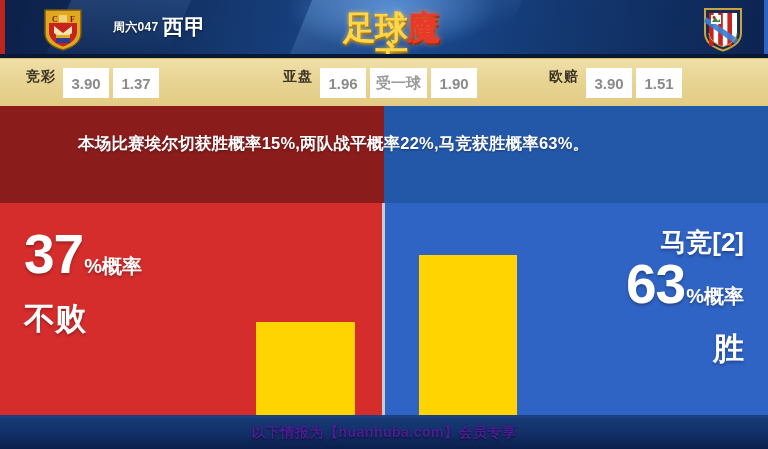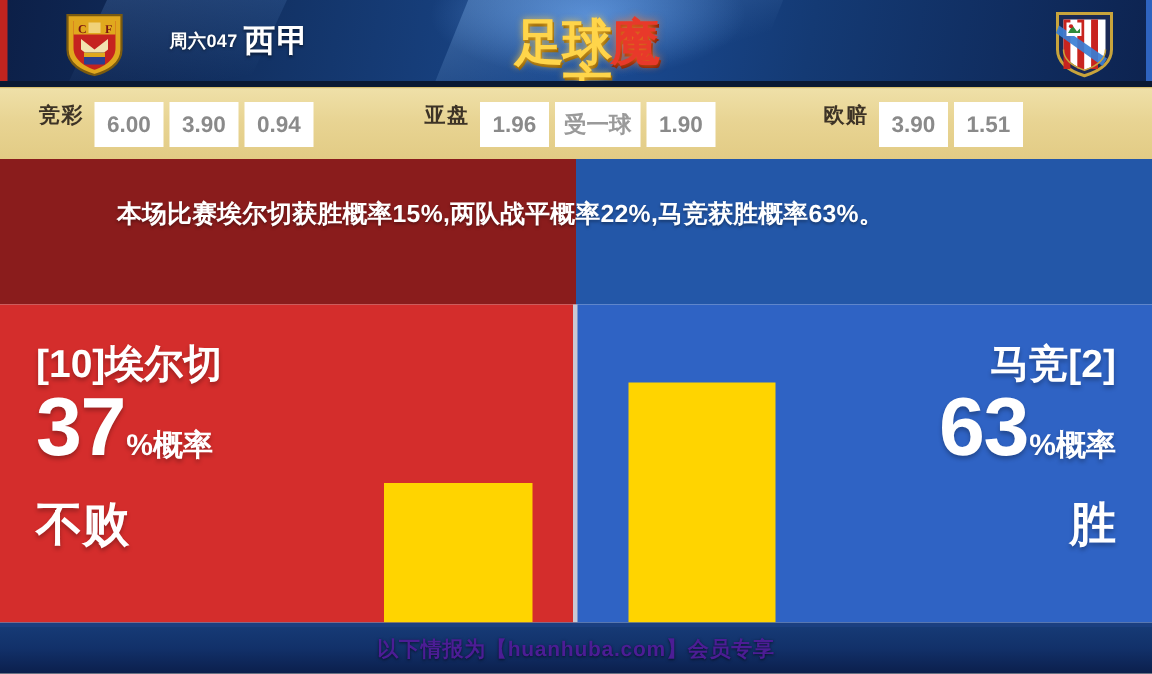--- a/index.html
+++ b/index.html
@@ -140,23 +140,22 @@
       <circle cx="12" cy="11.5" r="1.4" fill="#c8241f"></circle>
       <path d="M7 27 C7 34.5 15 38.8 21 40.8 C27 38.8 35 34.5 35 27" fill="none" stroke="#c8a43c" stroke-width="1"></path>
     </svg>
 
     <div class="hdr-base"></div>
   </div>
 
   <div class="odds">
     <div class="odds-group g1">
       <span class="odds-label">竞彩</span>
-      <span class="odds-cell">6.00</span>
       <span class="odds-cell">3.90</span>
-      <span class="odds-cell">0.94</span>
+      <span class="odds-cell">1.37</span>
     </div>
     <div class="odds-group g2">
       <span class="odds-label">亚盘</span>
       <span class="odds-cell">1.96</span>
       <span class="odds-cell cn">受一球</span>
       <span class="odds-cell">1.90</span>
     </div>
     <div class="odds-group g3">
       <span class="odds-label">欧赔</span>
       <span class="odds-cell">3.90</span>
@@ -173,21 +172,20 @@
   <div class="main">
     <div class="panel-l"></div>
     <div class="panel-r"></div>
 
     <div class="bar bar-l"></div>
     <div class="bar bar-r"></div>
 
     <div class="divider"></div>
 
     <div class="team-block tb-left">
-      <div class="team-name">[10]埃尔切</div>
       <div class="pct-row">
         <span class="pct-num">37</span><span class="pct-suffix">%概率</span>
       </div>
       <div class="verdict">不败</div>
     </div>
 
     <div class="team-block tb-right">
       <div class="team-name">马竞[2]</div>
       <div class="pct-row">
         <span class="pct-num">63</span><span class="pct-suffix">%概率</span>

